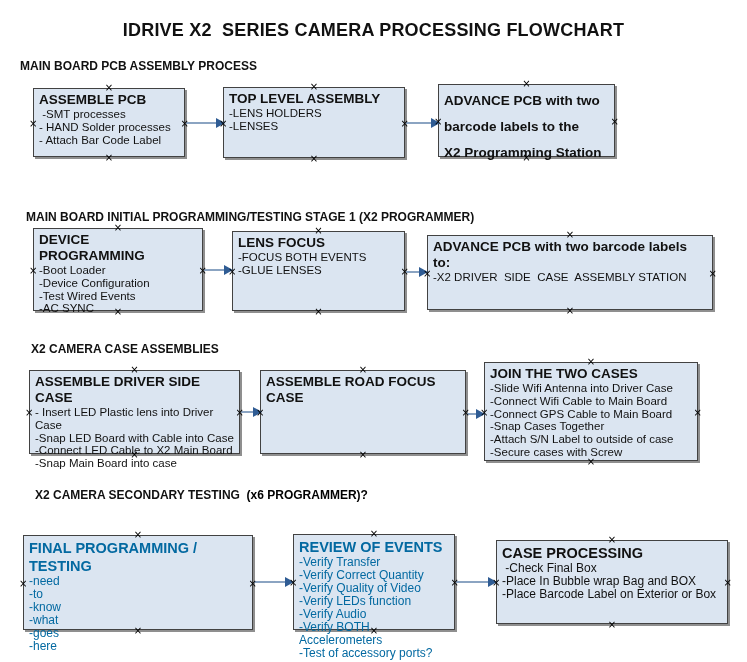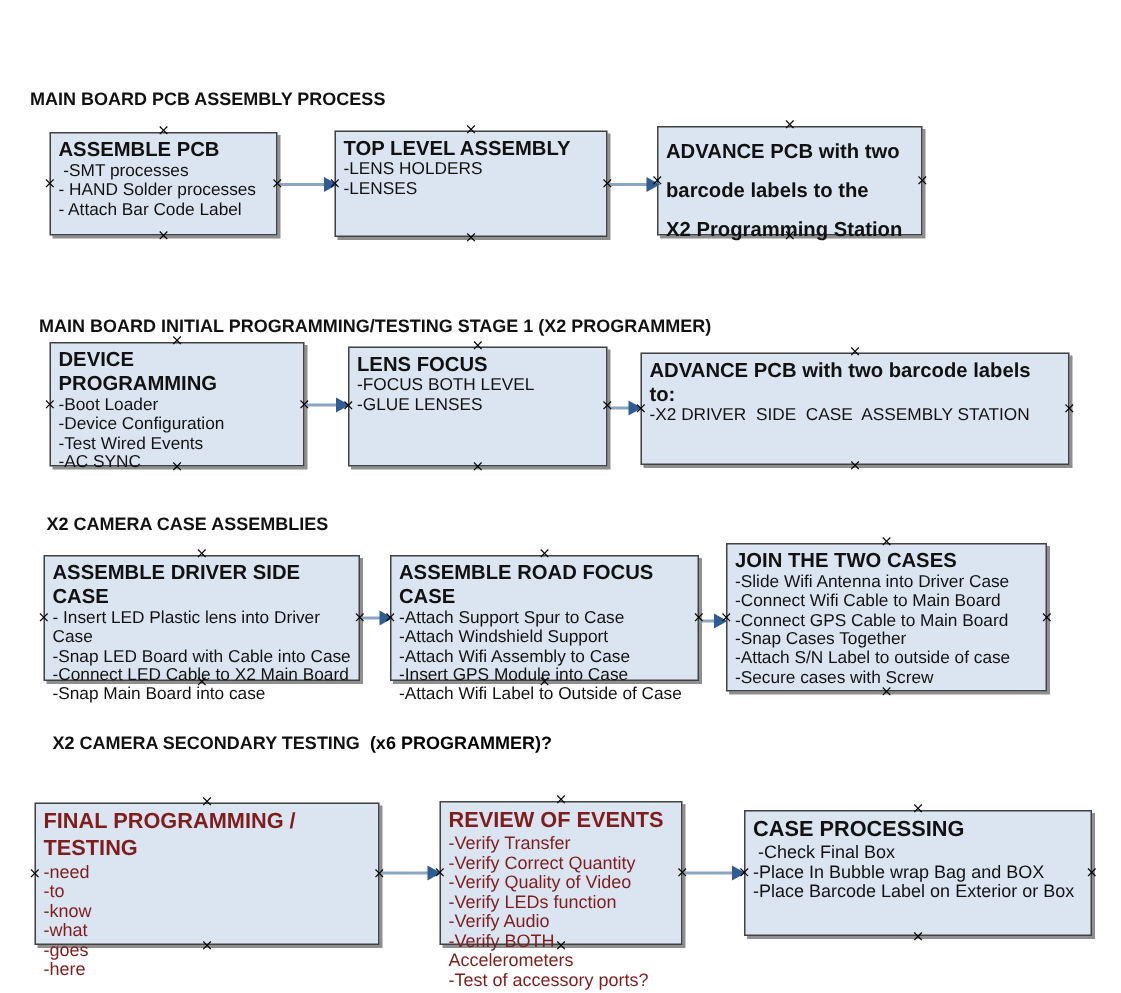--- a/index.html
+++ b/index.html
@@ -18,21 +18,21 @@
   #h2{left:31px;top:342px;}
   #h3{left:35px;top:488px;}
 
   .box{
     position:absolute;box-sizing:border-box;background:#dbe5f1;
     border:1px solid #424242;box-shadow:2px 2px 0 #8f8f8f;
     padding:3px 4px 2px 5px;overflow:visible;
   }
   .box-title{font-weight:bold;font-size:13.5px;line-height:16px;white-space:pre-line;}
   .box-item{font-size:11.5px;line-height:12.8px;white-space:pre-wrap;}
-  .box.red .box-title,.box.red .box-item{color:#7f1d1d;}
+  .box.red .box-title,.box.red .box-item{color:#0369a1;}
   .box.big .box-title{font-size:14.5px;line-height:18px;}
   .box.big .box-item{font-size:12px;line-height:13px;}
 
   #b00{left:33px;top:88px;width:152px;height:69px;}
   #b01{left:223px;top:87px;width:182px;height:71px;}
   #b02{left:438px;top:84px;width:177px;height:73px;}
   #b02 .box-title{line-height:26px;}
   #b10{left:33px;top:228px;width:170px;height:83px;}
   #b11{left:232px;top:231px;width:173px;height:80px;}
   #b12{left:427px;top:235px;width:286px;height:75px;}
@@ -63,20 +63,21 @@
   #a5{left:241px;top:411px;width:19px;}
   #a6{left:467px;top:413px;width:16px;}
   #a7{left:254px;top:581px;width:38px;}
   #a8{left:456px;top:581px;width:39px;}
 </style>
 </head>
 <body>
 
 <div id="canvas">
 
+  <div id="main-title">IDRIVE X2  SERIES CAMERA PROCESSING FLOWCHART</div>
 
   <div class="sec-h" id="h0"><span>MAIN BOARD PCB ASSEMBLY PROCESS</span><span class="red-part"></span></div>
   <div class="sec-h" id="h1"><span>MAIN BOARD INITIAL PROGRAMMING/TESTING STAGE 1 (X2 PROGRAMMER)</span><span class="red-part"></span></div>
   <div class="sec-h" id="h2"><span>X2 CAMERA CASE ASSEMBLIES</span><span class="red-part"></span></div>
   <div class="sec-h" id="h3"><span>X2 CAMERA SECONDARY TESTING </span><span class="red-part"> (x6 PROGRAMMER)?</span></div>
 
   <div class="box" id="b00">
     <span class="hd t">×</span>
       <span class="hd b">×</span>
       <span class="hd l">×</span>
@@ -123,21 +124,21 @@
         <div class="box-item">-AC SYNC</div>
       </div>
   </div>
   <div class="box" id="b11">
     <span class="hd t">×</span>
       <span class="hd b">×</span>
       <span class="hd l">×</span>
       <span class="hd r">×</span>
     <div class="box-title">LENS FOCUS</div>
     <div class="box-items">
-        <div class="box-item">-FOCUS BOTH LEVEL</div>
+        <div class="box-item">-FOCUS BOTH EVENTS</div>
         <div class="box-item">-GLUE LENSES</div>
       </div>
   </div>
   <div class="box" id="b12">
     <span class="hd t">×</span>
       <span class="hd b">×</span>
       <span class="hd l">×</span>
       <span class="hd r">×</span>
     <div class="box-title">ADVANCE PCB with two barcode labels to:</div>
     <div class="box-items">
@@ -157,27 +158,20 @@
         <div class="box-item">-Connect LED Cable to X2 Main Board</div>
         <div class="box-item">-Snap Main Board into case</div>
       </div>
   </div>
   <div class="box" id="b21">
     <span class="hd t">×</span>
       <span class="hd b">×</span>
       <span class="hd l">×</span>
       <span class="hd r">×</span>
     <div class="box-title">ASSEMBLE ROAD FOCUS CASE</div>
-    <div class="box-items">
-        <div class="box-item">-Attach Support Spur to Case</div>
-        <div class="box-item">-Attach Windshield Support</div>
-        <div class="box-item">-Attach Wifi Assembly to Case</div>
-        <div class="box-item">-Insert GPS Module into Case</div>
-        <div class="box-item">-Attach Wifi Label to Outside of Case</div>
-      </div>
   </div>
   <div class="box" id="b22">
     <span class="hd t">×</span>
       <span class="hd b">×</span>
       <span class="hd l">×</span>
       <span class="hd r">×</span>
     <div class="box-title">JOIN THE TWO CASES</div>
     <div class="box-items">
         <div class="box-item">-Slide Wifi Antenna into Driver Case</div>
         <div class="box-item">-Connect Wifi Cable to Main Board</div>

